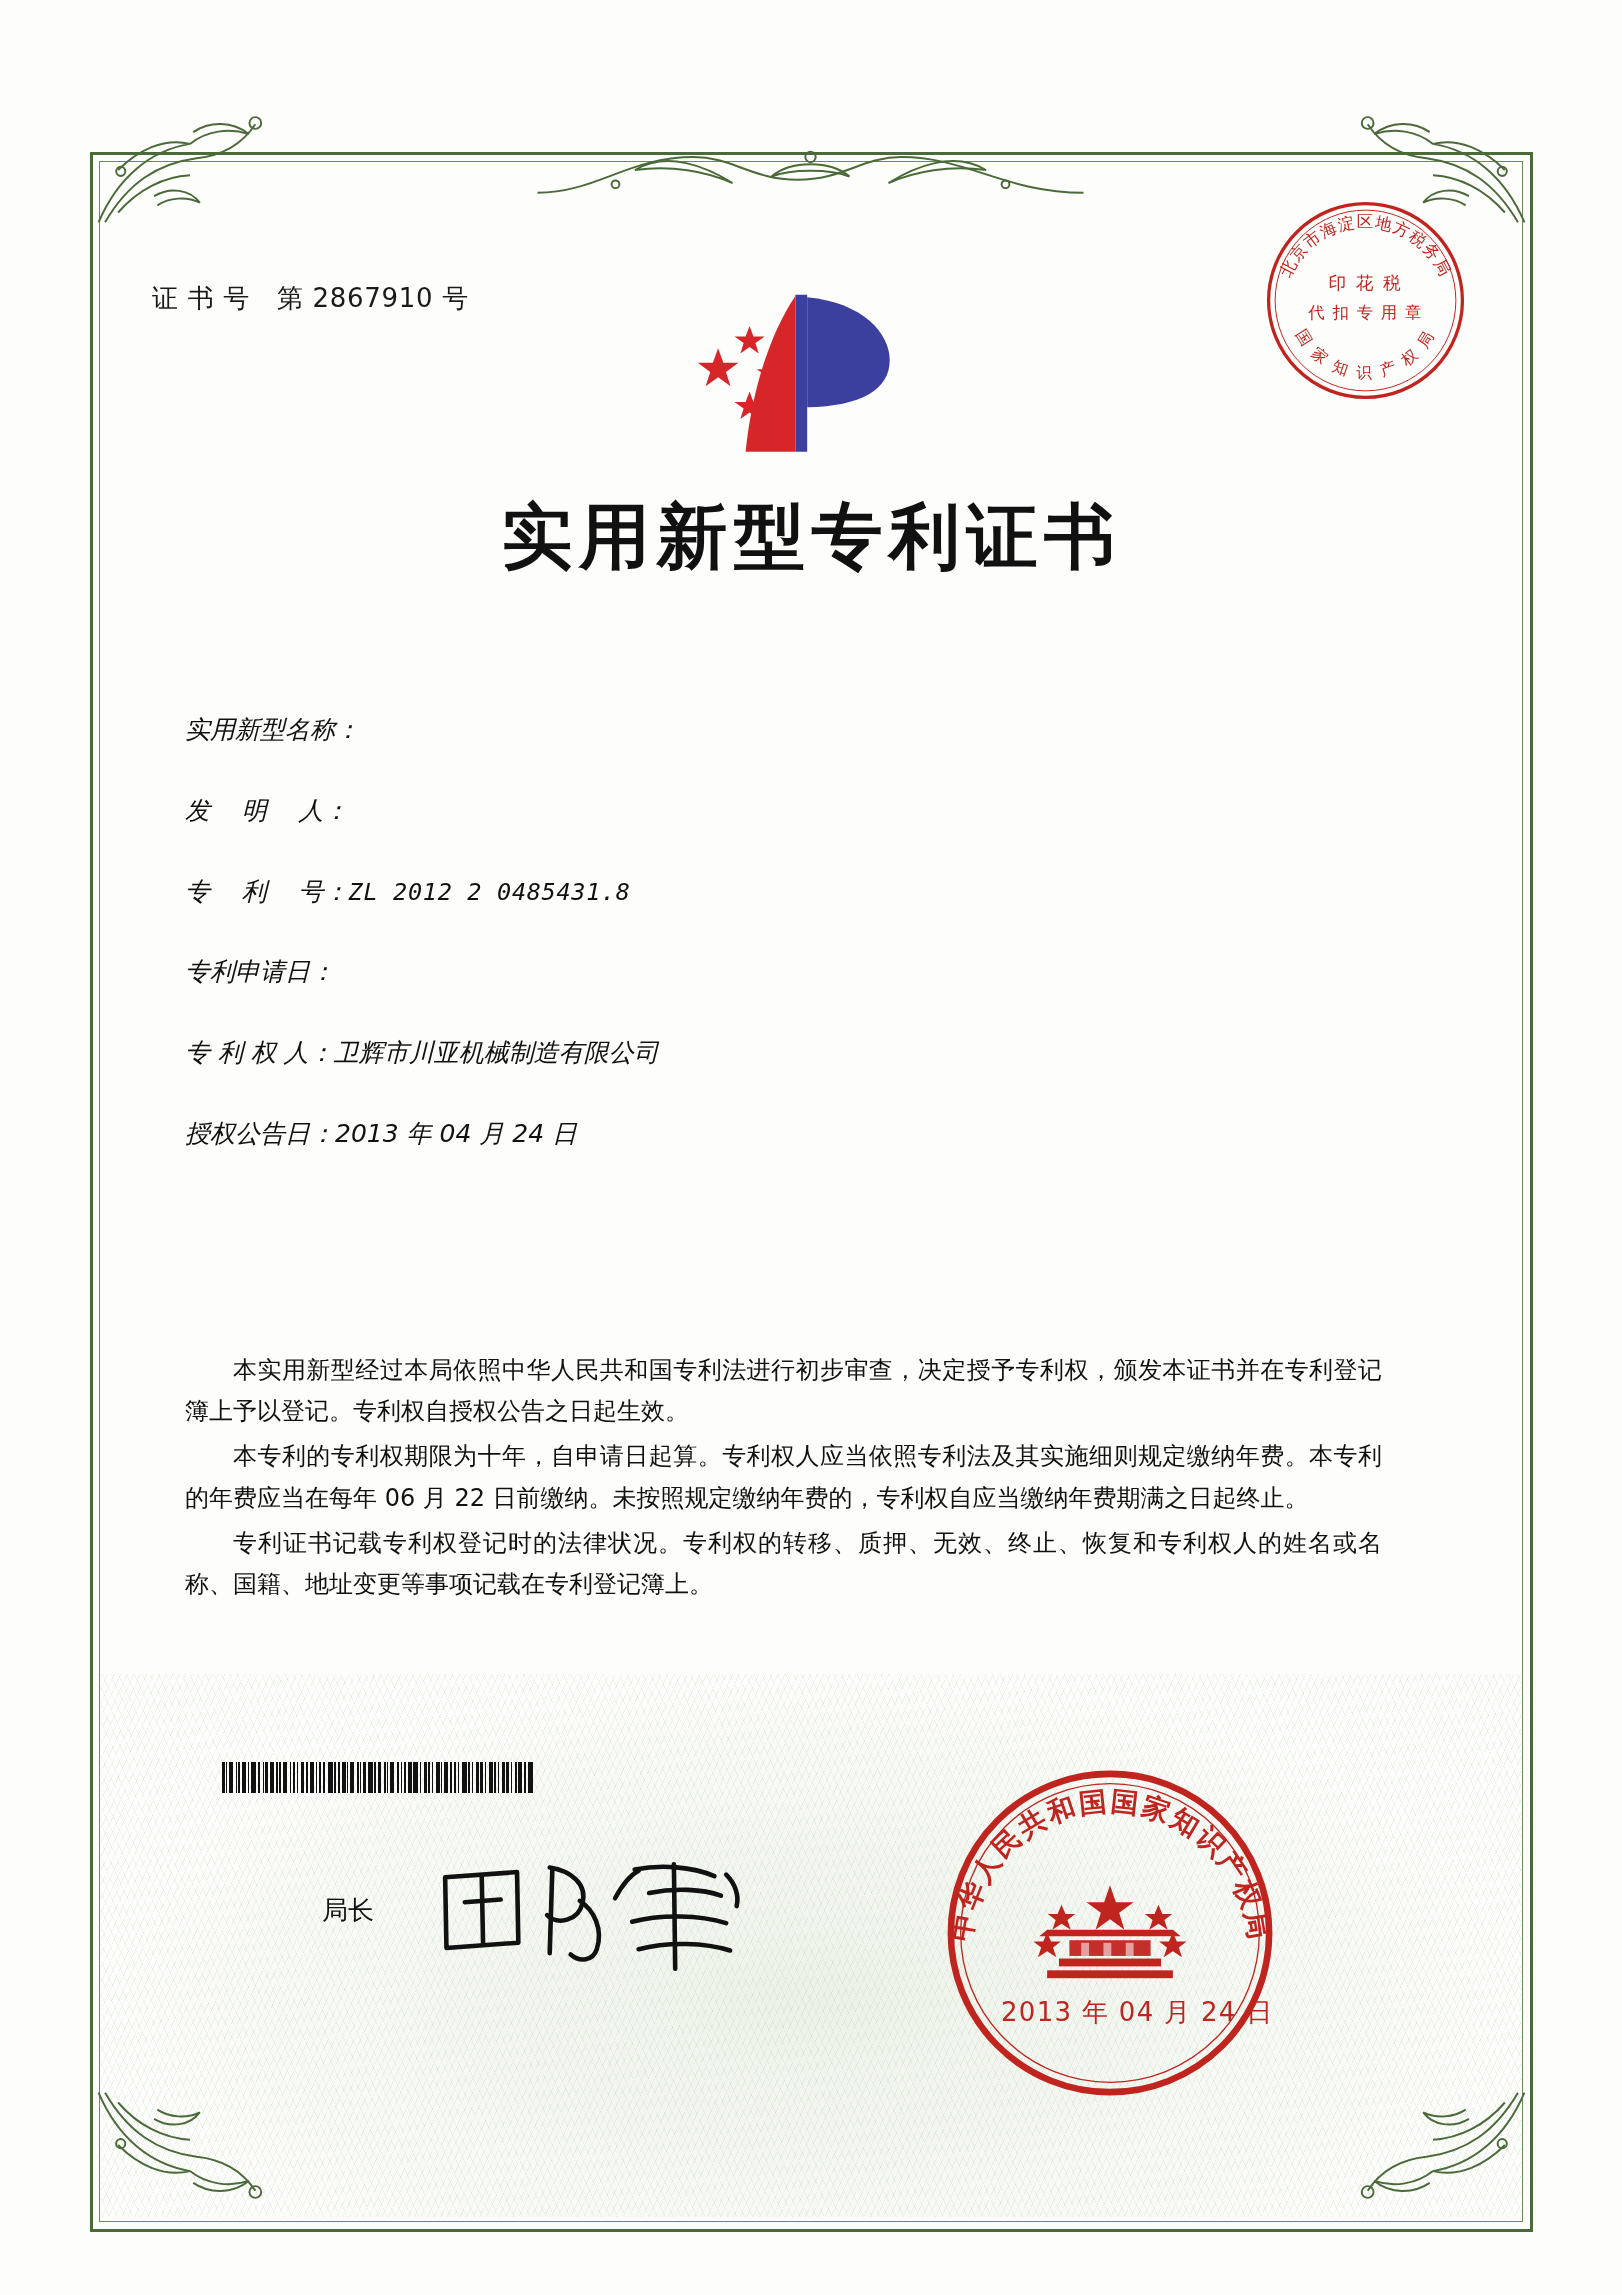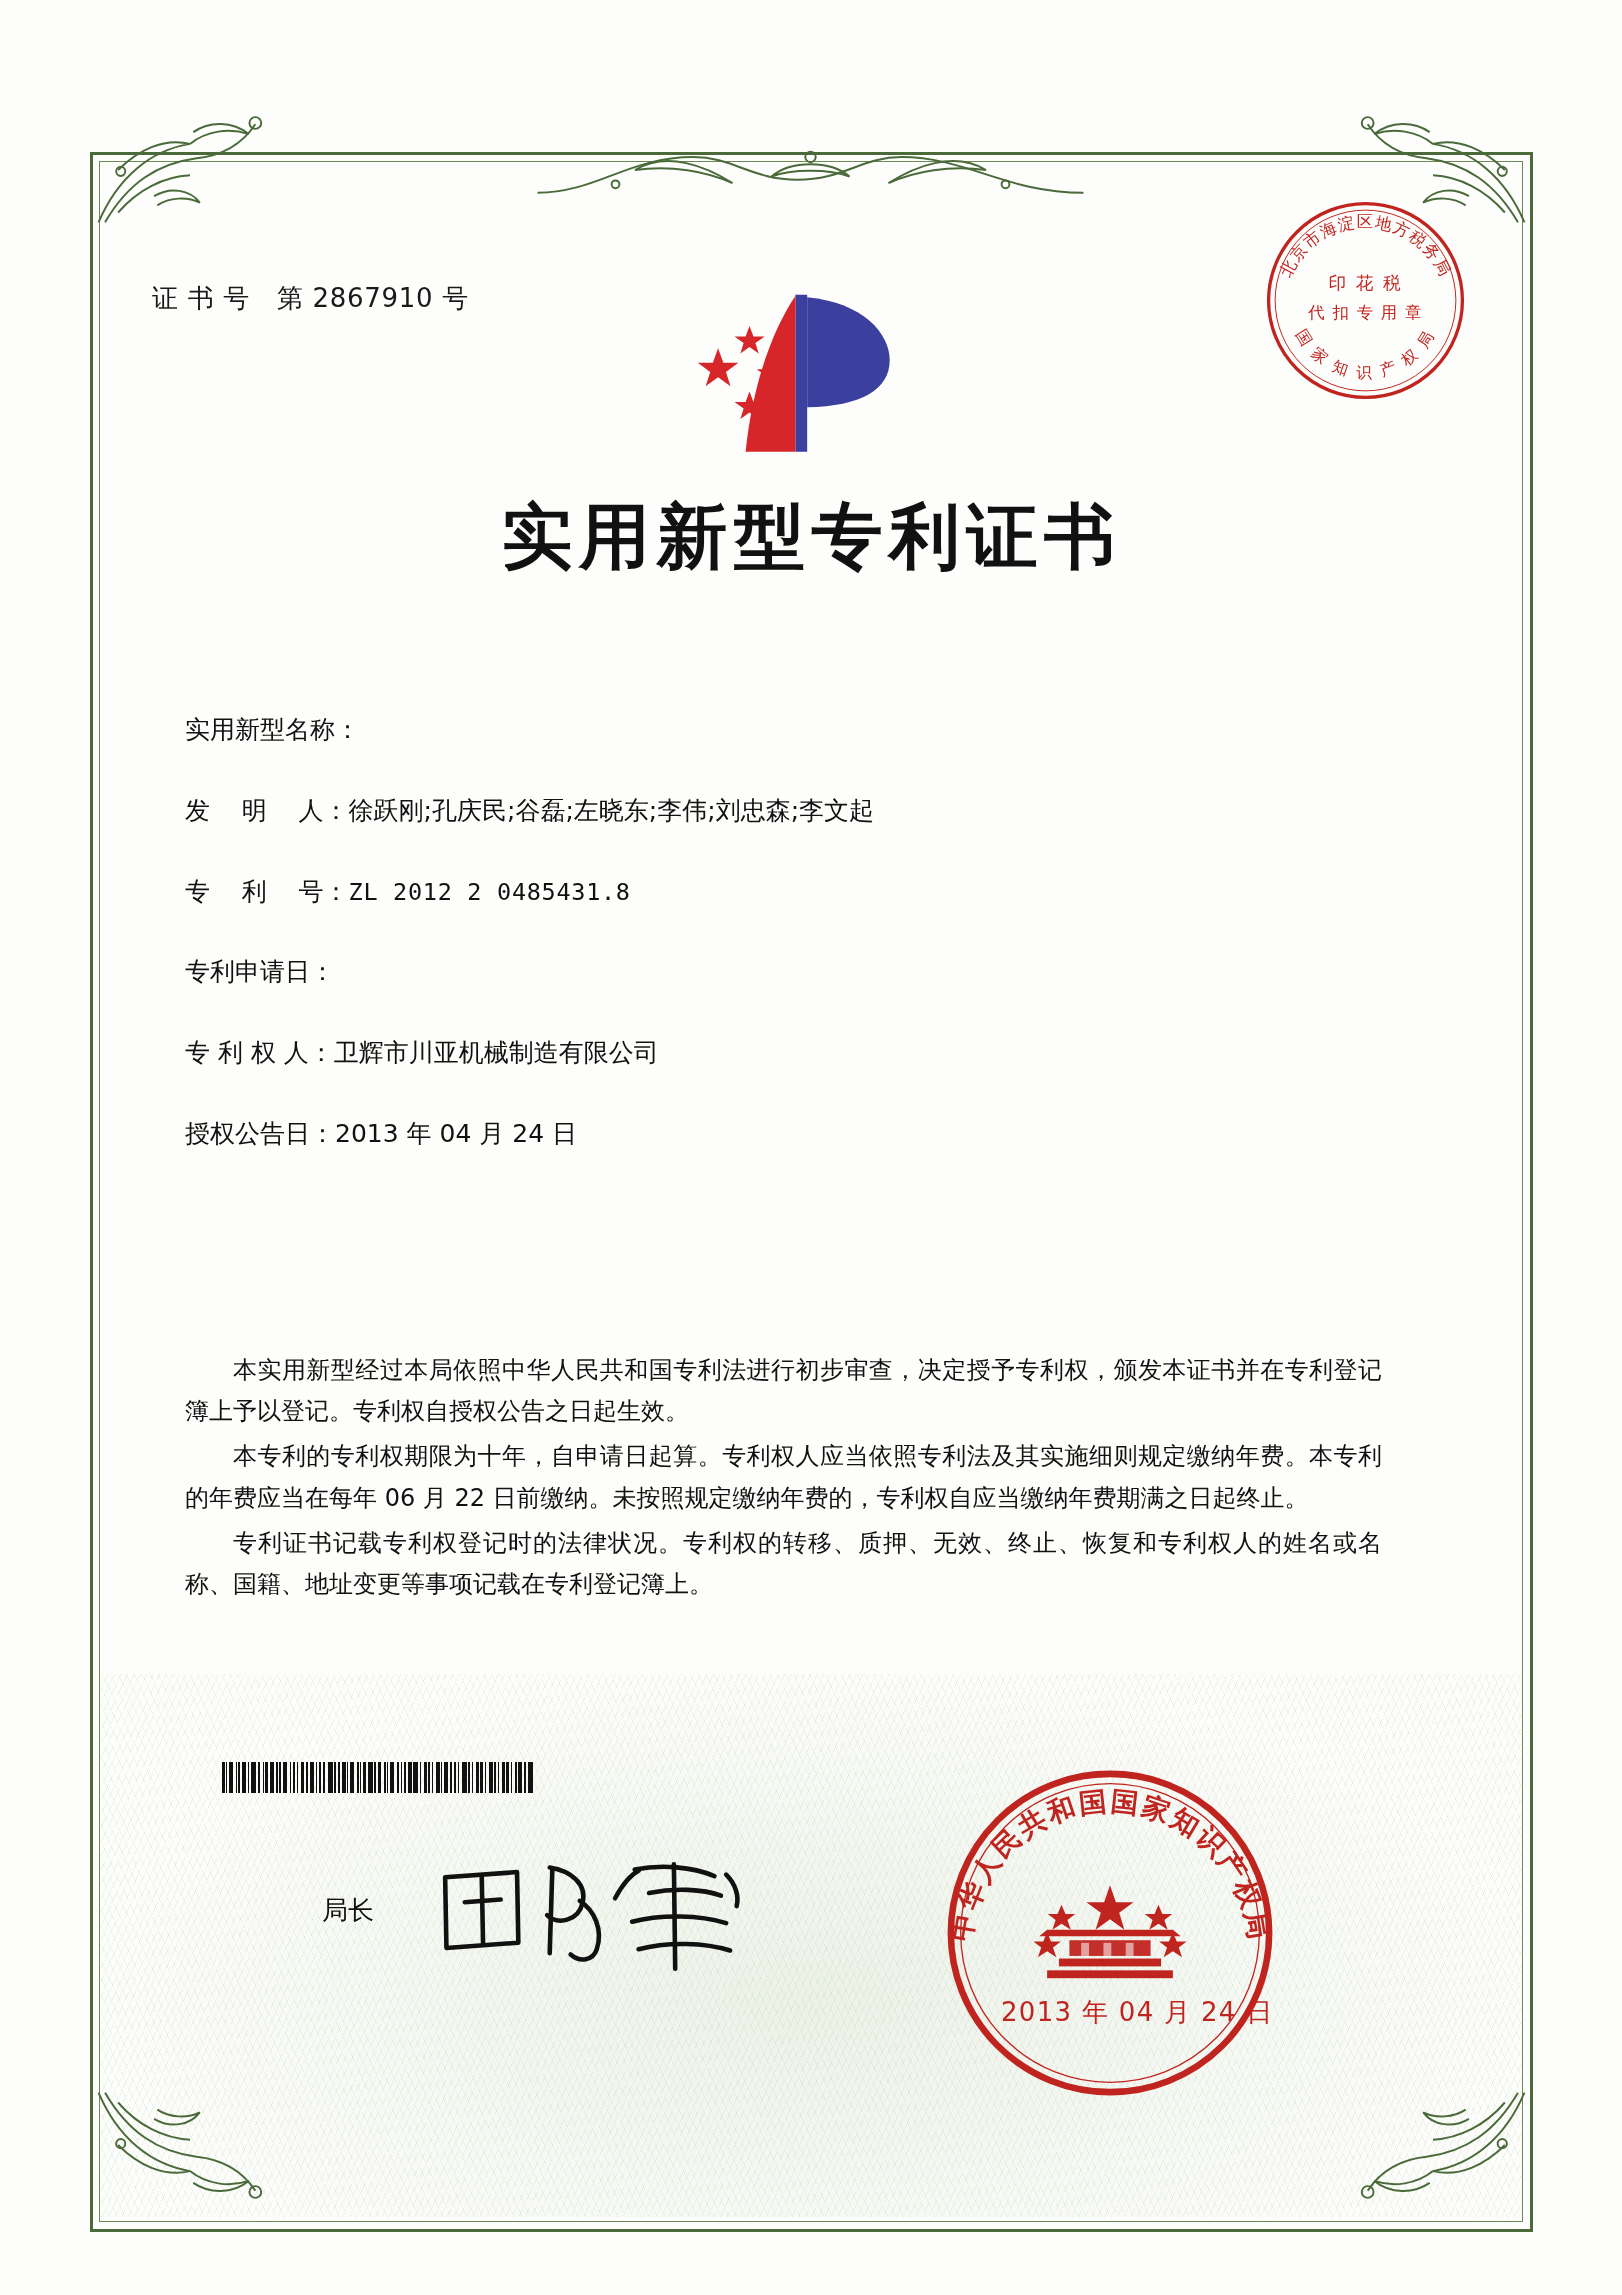--- a/index.html
+++ b/index.html
@@ -130,20 +130,21 @@
     top: 713px;
     width: 1243px;
   }
   .field-row {
     display: flex;
     align-items: baseline;
     font-size: 25px;
     color: #111;
     margin-bottom: 47px;
     line-height: 1.35;
+    font-style: italic;
   }
   .field-label {
     white-space: pre;
     flex: 0 0 auto;
   }
   .field-value {
     flex: 1 1 auto;
   }
   .field-value.mono {
     font-family: "DejaVu Sans Mono", "Liberation Mono", monospace;
@@ -340,21 +341,20 @@
   </div>
 
   <div class="title">实用新型专利证书</div>
 
   <div class="fields">
     <div class="field-row">
       <span class="field-label">实用新型名称：</span>
     </div>
     <div class="field-row">
       <span class="field-label">发    明    人：</span>
-      <span class="field-value">徐跃刚;孔庆民;谷磊;左晓东;李伟;刘忠森;李文起</span>
     </div>
     <div class="field-row">
       <span class="field-label">专    利    号：</span>
       <span class="field-value mono">ZL 2012 2 0485431.8</span>
     </div>
     <div class="field-row">
       <span class="field-label">专利申请日：</span>
     </div>
     <div class="field-row">
       <span class="field-label">专 利 权 人：</span>

